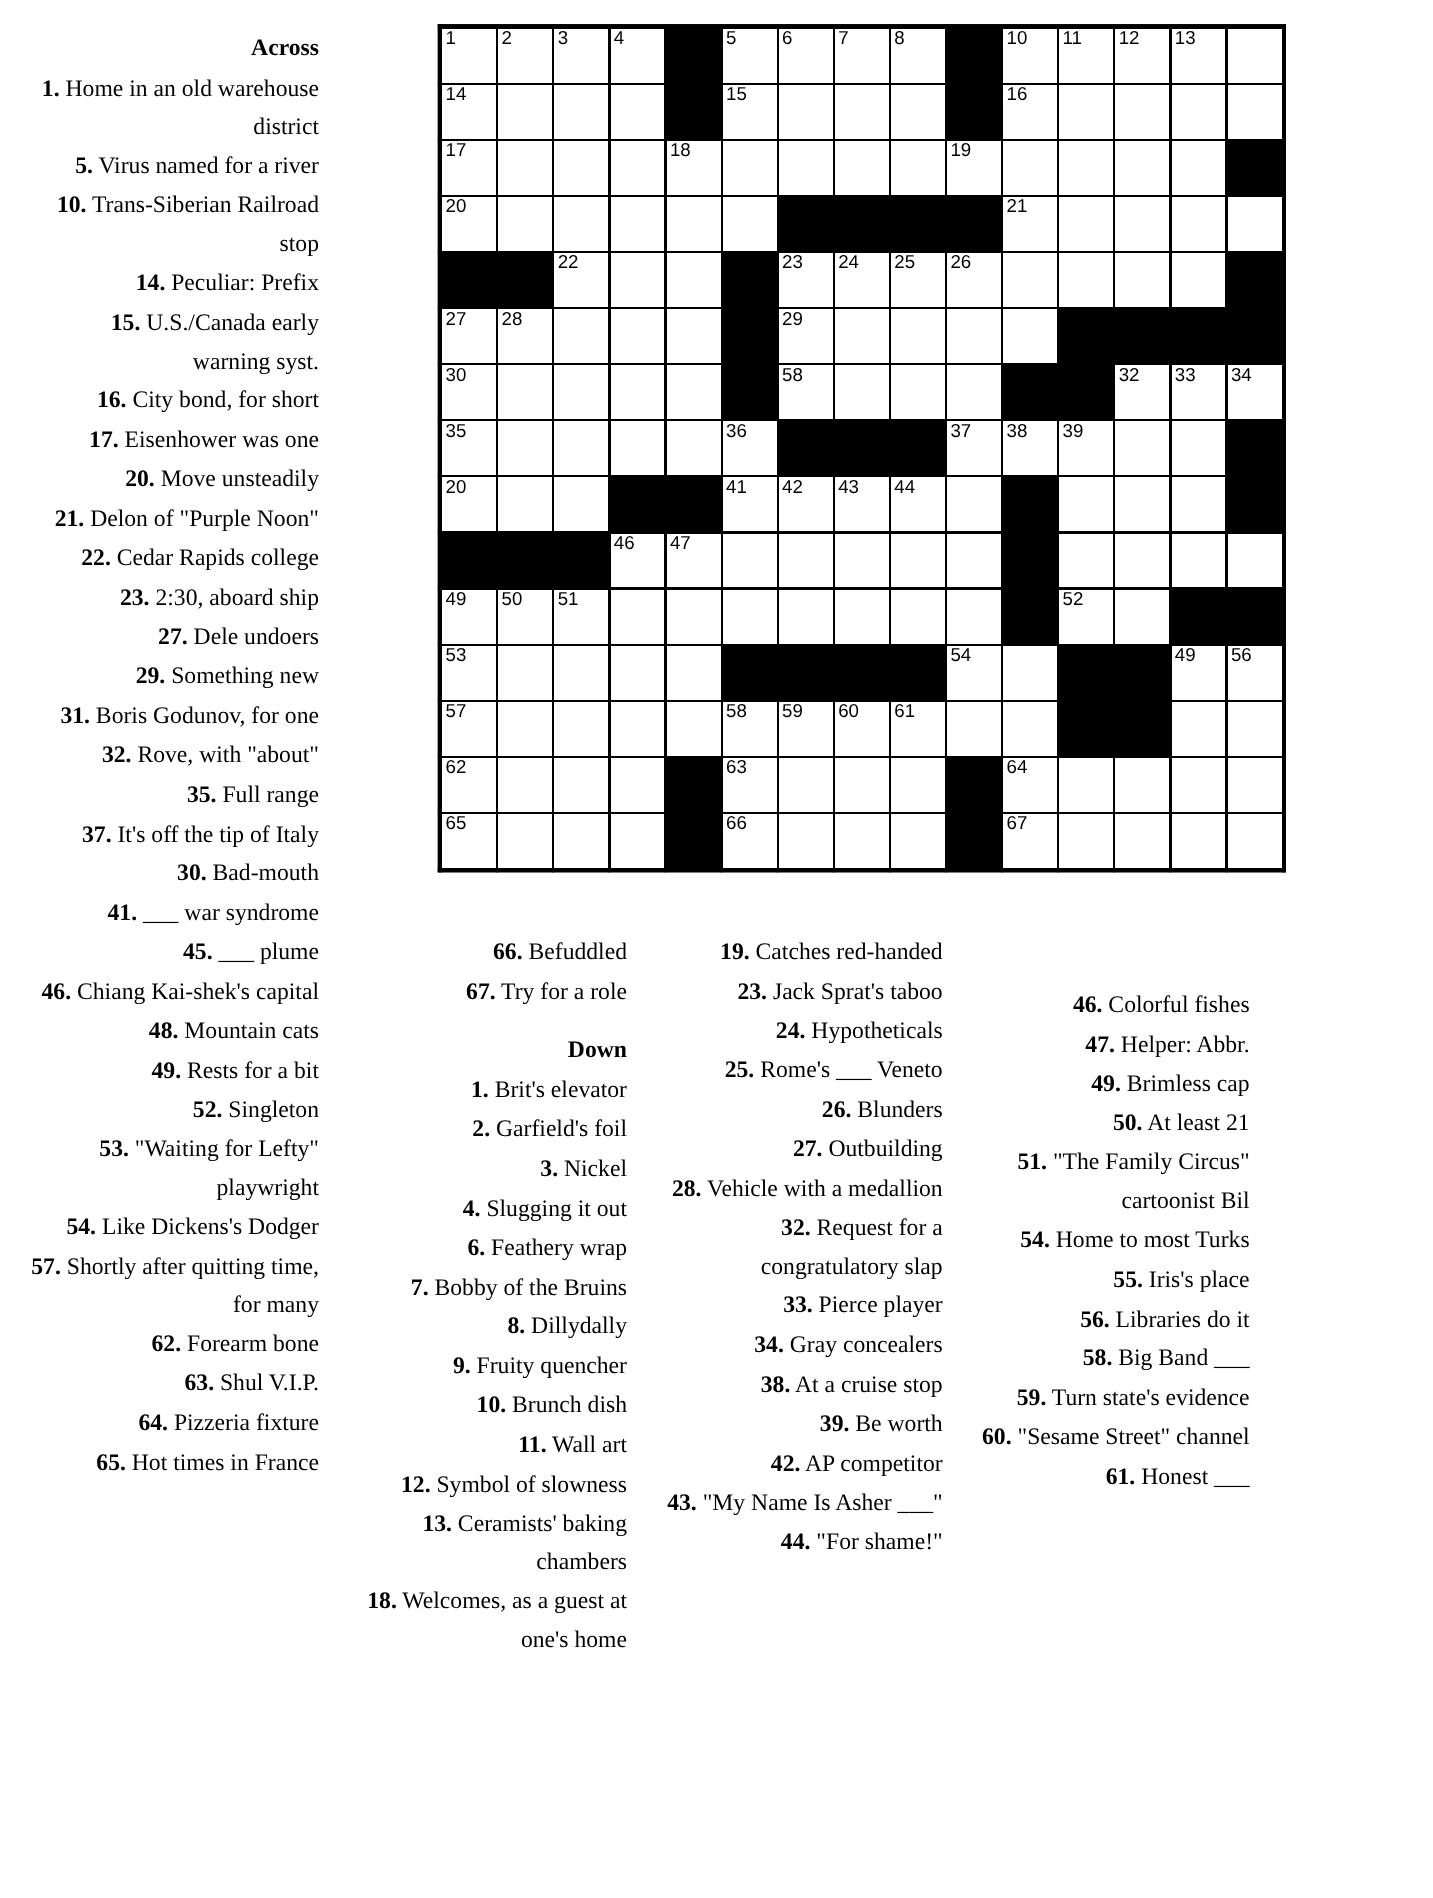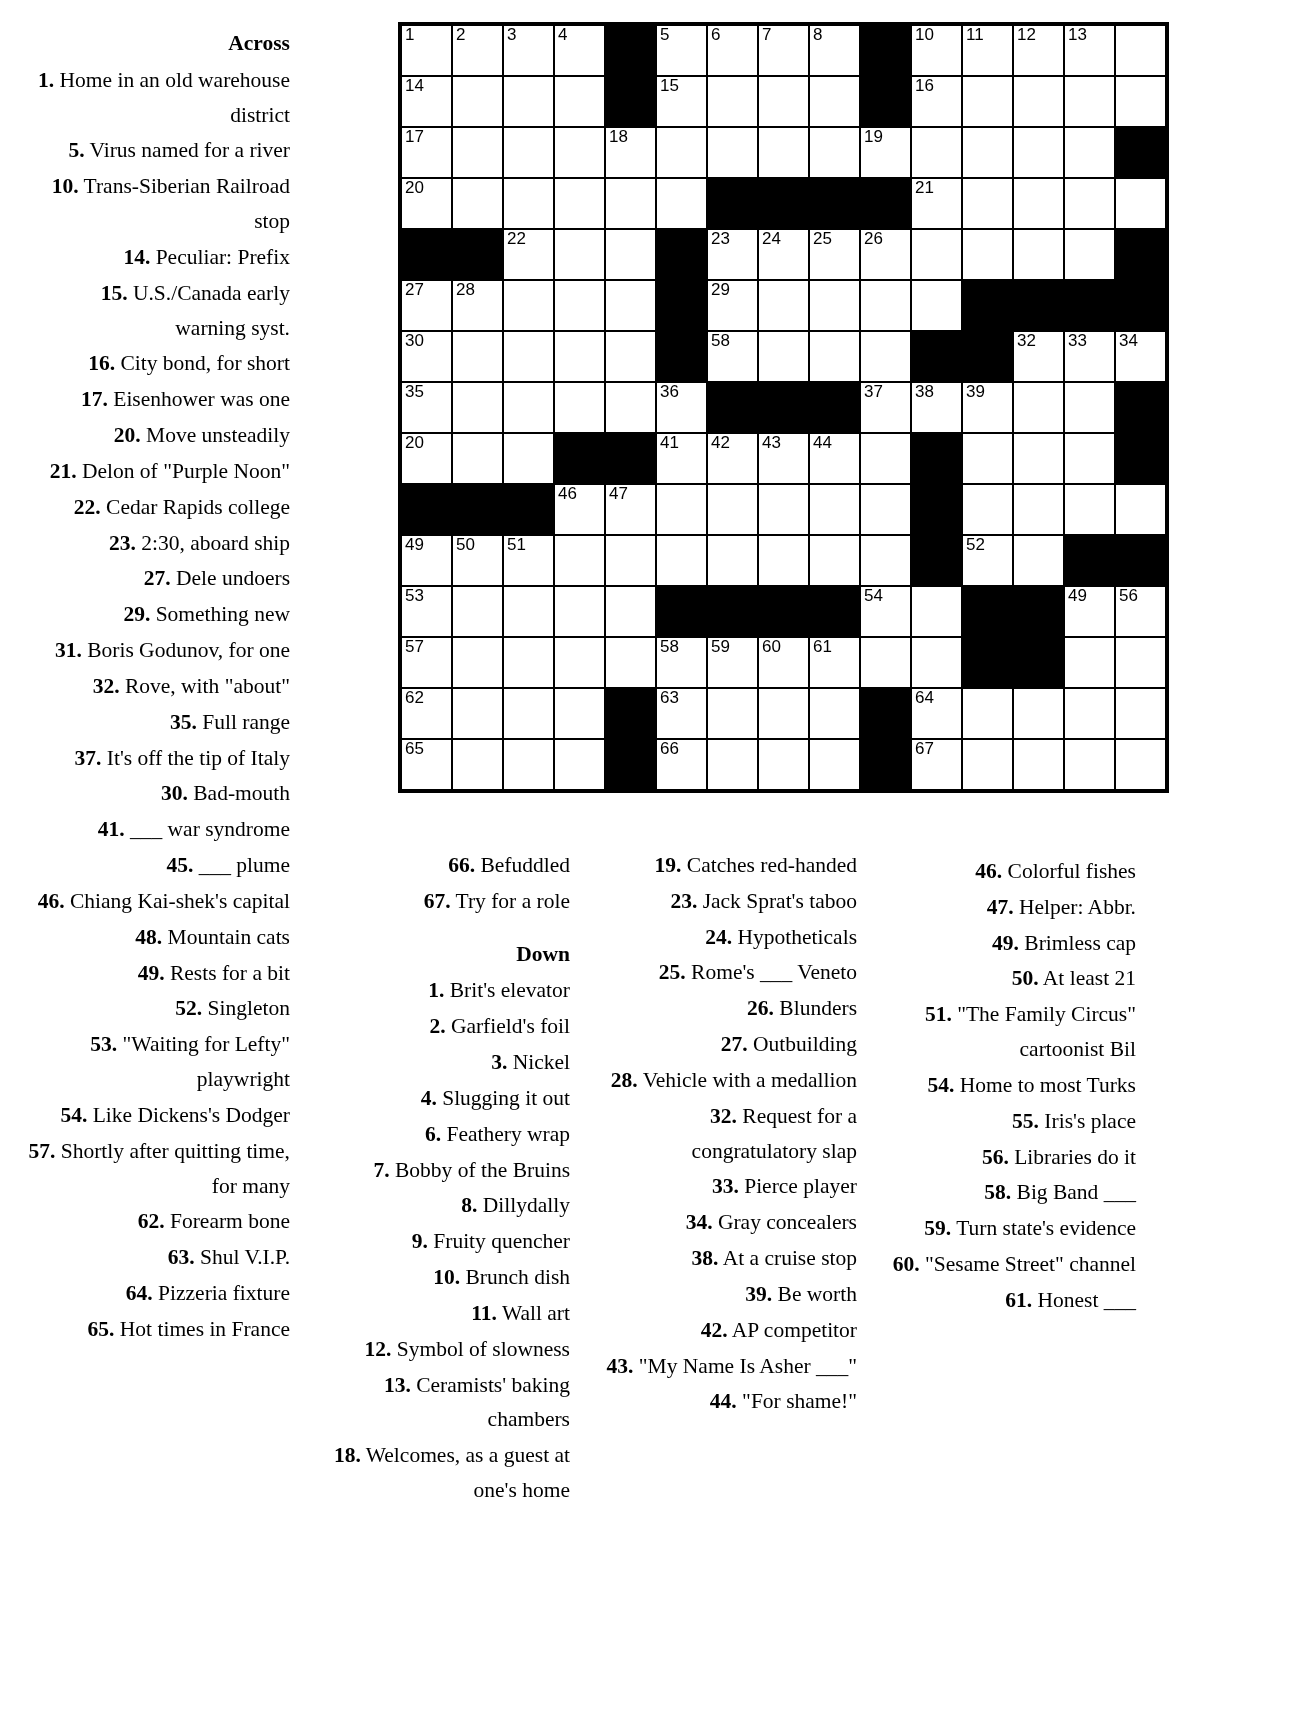--- a/index.html
+++ b/index.html
@@ -69,21 +69,21 @@
     margin: 0 0 1px 0;
     text-indent: 0;
   }
   .clue b {
     font-weight: bold;
   }
 
   #col1 { left: 28px;  top: 26px;  width: 262px; }
   #col2 { left: 308px; top: 848px; width: 262px; }
   #col3 { left: 585px; top: 848px; width: 272px; }
-  #col4 { left: 868px; top: 854px; width: 268px; }
+  #col4 { left: 868px; top: 896px; width: 268px; }
 </style>
 </head>
 <body>
 
 <div id="grid-wrap">
   <table class="xw">
     <tbody id="grid-body">
         <tr>
           <td>
             <span class="num">1</span>

